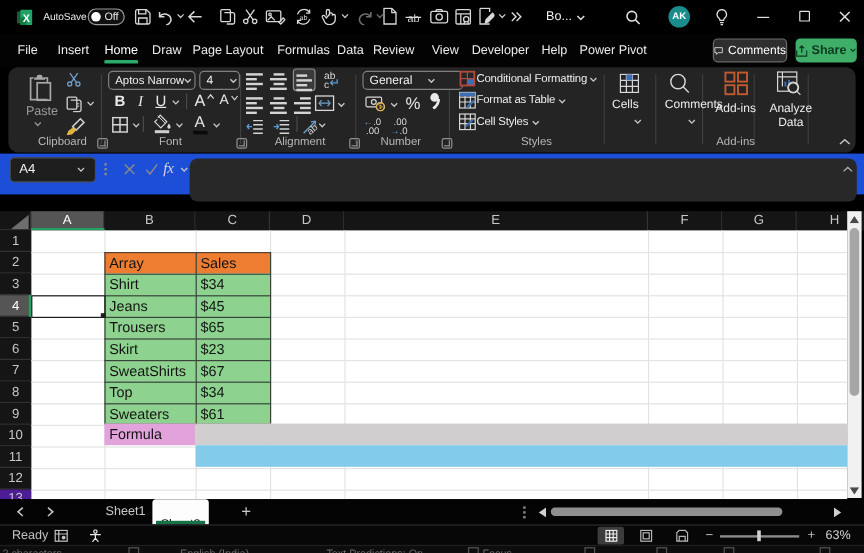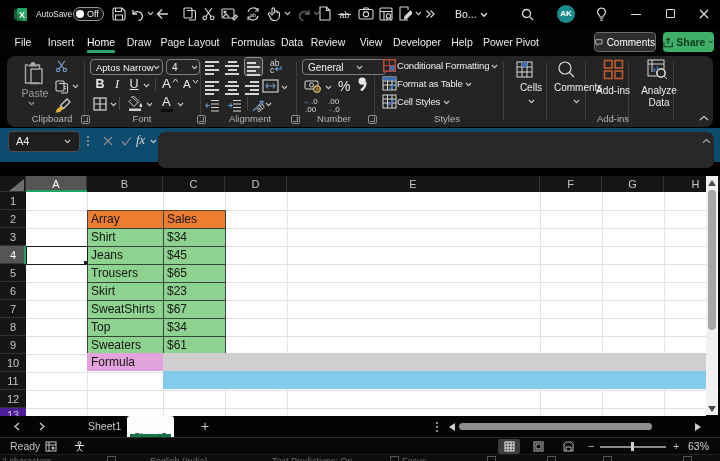--- a/index.html
+++ b/index.html
@@ -415,21 +415,21 @@
 <div style="position:absolute;left:436px;top:44px">
       <svg width="7" height="5" viewBox="0 0 7 5">
         <path d="M1 1l2.5 2.6L6 1" stroke="#c8c8c8" stroke-width="1.1" fill="none"></path>
       </svg>
     </div>
 <svg style="position:absolute;left:509px;top:5px" width="17" height="17" viewBox="0 0 17 17" fill="none" stroke="#d8d8d8">
       <rect x="1" y="1" width="15" height="15"></rect>
       <path d="M1 6h15M1 11h15M6 1v15M11 1v15"></path>
       <rect x="6" y="1" width="5" height="5" fill="#3c6eb4" stroke="none"></rect>
     </svg>
-<div style="position:absolute;left:503px;top:26px;width:42px;text-align:center;font-size:10px;color:#ededed">Cells</div>
+<div style="position:absolute;left:503px;top:26px;width:42px;text-align:left;font-size:10px;color:#ededed">Cells</div>
 <div style="position:absolute;left:521px;top:43px">
       <svg width="7" height="5" viewBox="0 0 7 5">
         <path d="M1 1l2.5 2.6L6 1" stroke="#c8c8c8" stroke-width="1.1" fill="none"></path>
       </svg>
     </div>
 <svg style="position:absolute;left:550px;top:4px" width="18" height="18" viewBox="0 0 18 18" fill="none" stroke="#d8d8d8" stroke-width="1.2">
       <circle cx="8" cy="8" r="6"></circle>
       <path d="M12.5 12.5L17 17"></path>
     </svg>
 <div style="position:absolute;left:547px;top:26px;width:38px;text-align:center;font-size:10px;color:#ededed">Comments</div>
@@ -448,21 +448,21 @@
 <svg style="position:absolute;left:640px;top:3px" width="21" height="21" viewBox="0 0 21 21" fill="none" stroke="#d8d8d8">
       <rect x="1" y="1" width="16" height="16"></rect>
       <path d="M1 5h16M5 1v12"></path>
       <path d="M7.5 13V9M10.5 13V7.5M13.5 13v-3" stroke="#3c6eb4" stroke-width="1.6"></path>
       <circle cx="14" cy="14" r="4.5" fill="#242424"></circle>
       <circle cx="14" cy="14" r="4" stroke="#d8d8d8"></circle>
       <path d="M17 17l3 3"></path>
     </svg>
 <div style="position:absolute;left:632px;top:29px;width:40px;text-align:center;font-size:10px;color:#ededed;line-height:12px">Analyze Data</div>
 </div>
-<div style="position:absolute;left:0;top:128px;width:720px;height:34px;background:#0c4a6e">
+<div style="position:absolute;left:0;top:128px;width:720px;height:34px;background:#1d4ed8">
 <div style="position:absolute;left:158px;top:4px;width:556px;height:36px;background:#282828;border-radius:7px"></div>
 <div style="position:absolute;left:8px;top:3px;width:72px;height:21px;background:#1e1e1e;border:1px solid #4a4a4a;border-radius:4px"></div>
 <div style="position:absolute;left:16px;top:3px;height:21px;line-height:21px;font-size:11px;color:#f0f0f0">A4</div>
 <div style="position:absolute;left:64px;top:11px">
       <svg width="7" height="5" viewBox="0 0 7 5">
         <path d="M1 1l2.5 2.6L6 1" stroke="#c8c8c8" stroke-width="1.1" fill="none"></path>
       </svg>
     </div>
 <div style="position:absolute;left:87px;top:8px;width:2px;height:2px;background:#8a8a8a;box-shadow:0 4px #8a8a8a,0 8px #8a8a8a"></div>
 <svg style="position:absolute;left:103px;top:8px" width="10" height="10" viewBox="0 0 10 10" stroke="#8a8a8a" stroke-width="1.2">

